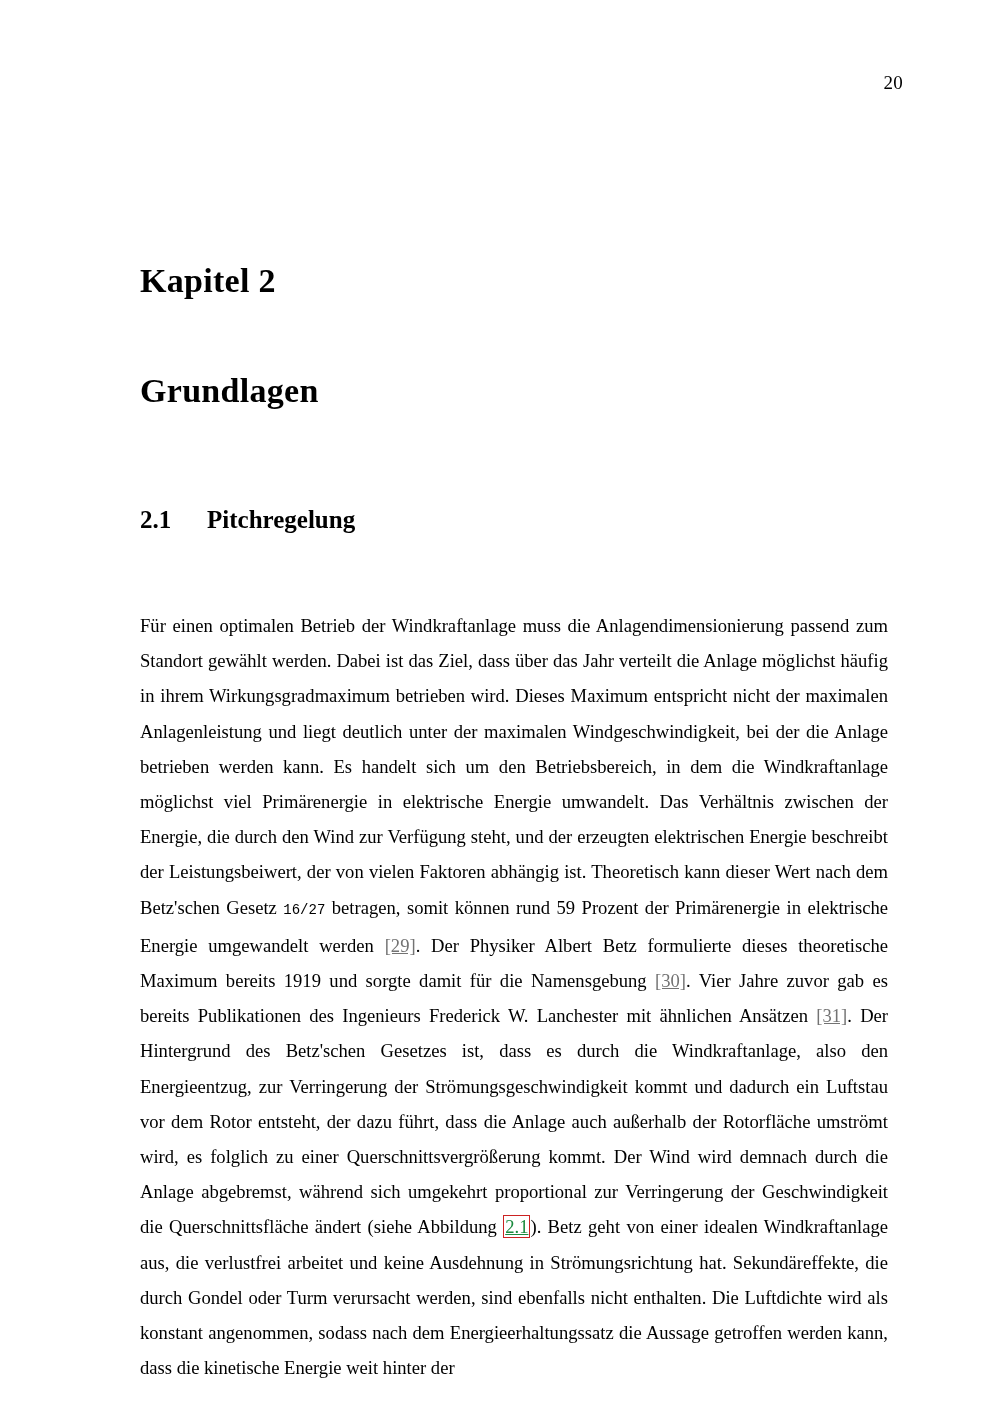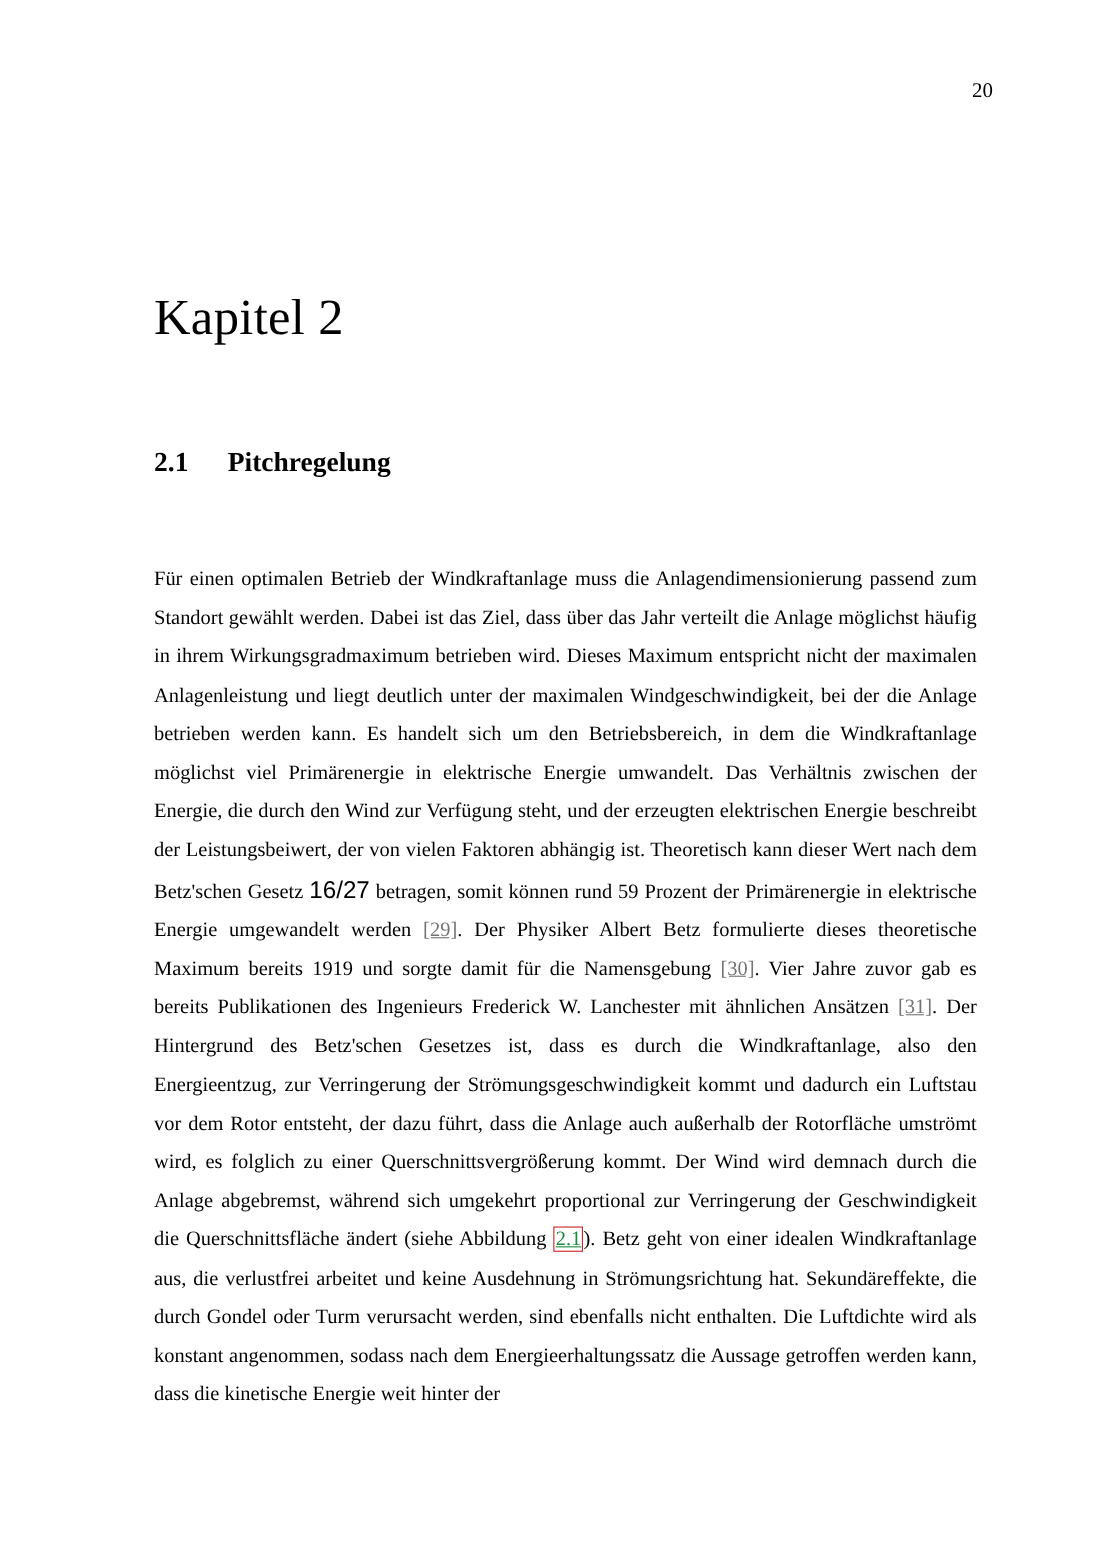--- a/index.html
+++ b/index.html
@@ -26,24 +26,24 @@
     font-size: 19px;
     letter-spacing: 0.2px;
   }
   .content {
     position: absolute;
     left: 140px;
     top: 262px;
     width: 748px;
   }
   .chapter-label {
-    font-size: 46px;
-    font-weight: normal;
+    font-size: 34px;
+    font-weight: bold;
     letter-spacing: 0.3px;
-    margin: 0 0 92px 0;
+    margin: 0 0 72px 0;
   }
   .chapter-title {
     font-size: 34px;
     font-weight: bold;
     letter-spacing: 0.3px;
     margin: 0 0 96px 0;
   }
   .section-heading {
     font-size: 25px;
     font-weight: bold;
@@ -68,36 +68,37 @@
   .cite {
     color: #737373;
   }
   .boxed-ref {
     color: #1a8a3e;
     border: 1px solid #cc2222;
     padding: 0 1px;
     line-height: 1;
   }
   .math {
-    font-family: Liberation Sans, sans-serif;
-    font-size: 22px;
+    font-family: Liberation Mono, monospace;
+    font-size: 14px;
   }
   .nbsp-tight { white-space: nowrap; }
 </style>
 </head>
 <body>
 
 <div class="page">
 
   <div class="page-number">20</div>
 
   <div class="content">
 
     <h1 class="chapter-label">Kapitel 2</h1>
 
+    <h1 class="chapter-title">Grundlagen</h1>
 
     <h2 class="section-heading">
       <span class="section-number">2.1</span>
       <span class="section-title">Pitchregelung</span>
     </h2>
 
     <p class="body-text"><span>Für einen optimalen Betrieb der Windkraftanlage muss die Anlagendimensionierung passend zum Standort gewählt werden. Dabei ist das Ziel, dass über das Jahr verteilt die Anlage möglichst häufig in ihrem Wirkungsgradmaximum betrieben wird. Dieses Maximum entspricht nicht der maximalen Anlagenleistung und liegt deutlich unter der maximalen Windgeschwindigkeit, bei der die Anlage betrieben werden kann. Es handelt sich um den Betriebsbereich, in dem die Windkraftanlage möglichst viel Primärenergie in elektrische Energie umwandelt. Das Verhältnis zwischen der Energie, die durch den Wind zur Verfügung steht, und der erzeugten elektrischen Energie beschreibt der Leistungsbeiwert, der von vielen Faktoren abhängig ist. Theoretisch kann dieser Wert nach dem Betz'schen Gesetz </span><span class="math nbsp-tight">16/27</span><span> betragen, somit können rund 59 Prozent der Primärenergie in elektrische Energie umgewandelt werden </span><a class="cite" href="#">[29]</a><span>. Der Physiker Albert Betz formulierte dieses theoretische Maximum bereits 1919 und sorgte damit für die Namensgebung </span><a class="cite" href="#">[30]</a><span>. Vier Jahre zuvor gab es bereits Publikationen des Ingenieurs Frederick W. Lanchester mit ähnlichen Ansätzen </span><a class="cite" href="#">[31]</a><span>. Der Hintergrund des Betz'schen Gesetzes ist, dass es durch die Windkraftanlage, also den Energieentzug, zur Verringerung der Strömungsgeschwindigkeit kommt und dadurch ein Luftstau vor dem Rotor entsteht, der dazu führt, dass die Anlage auch außerhalb der Rotorfläche umströmt wird, es folglich zu einer Querschnittsvergrößerung kommt. Der Wind wird demnach durch die Anlage abgebremst, während sich umgekehrt proportional zur Verringerung der Geschwindigkeit die Querschnittsfläche ändert (siehe Abbildung </span><a class="boxed-ref" href="#">2.1</a><span>). Betz geht von einer idealen Windkraftanlage aus, die verlustfrei arbeitet und keine Ausdehnung in Strömungsrichtung hat. Sekundäreffekte, die durch Gondel oder Turm verursacht werden, sind ebenfalls nicht enthalten. Die Luftdichte wird als konstant angenommen, sodass nach dem Energieerhaltungssatz die Aussage getroffen werden kann, dass die kinetische Energie weit hinter der</span></p>
 
   </div>
 </div>

